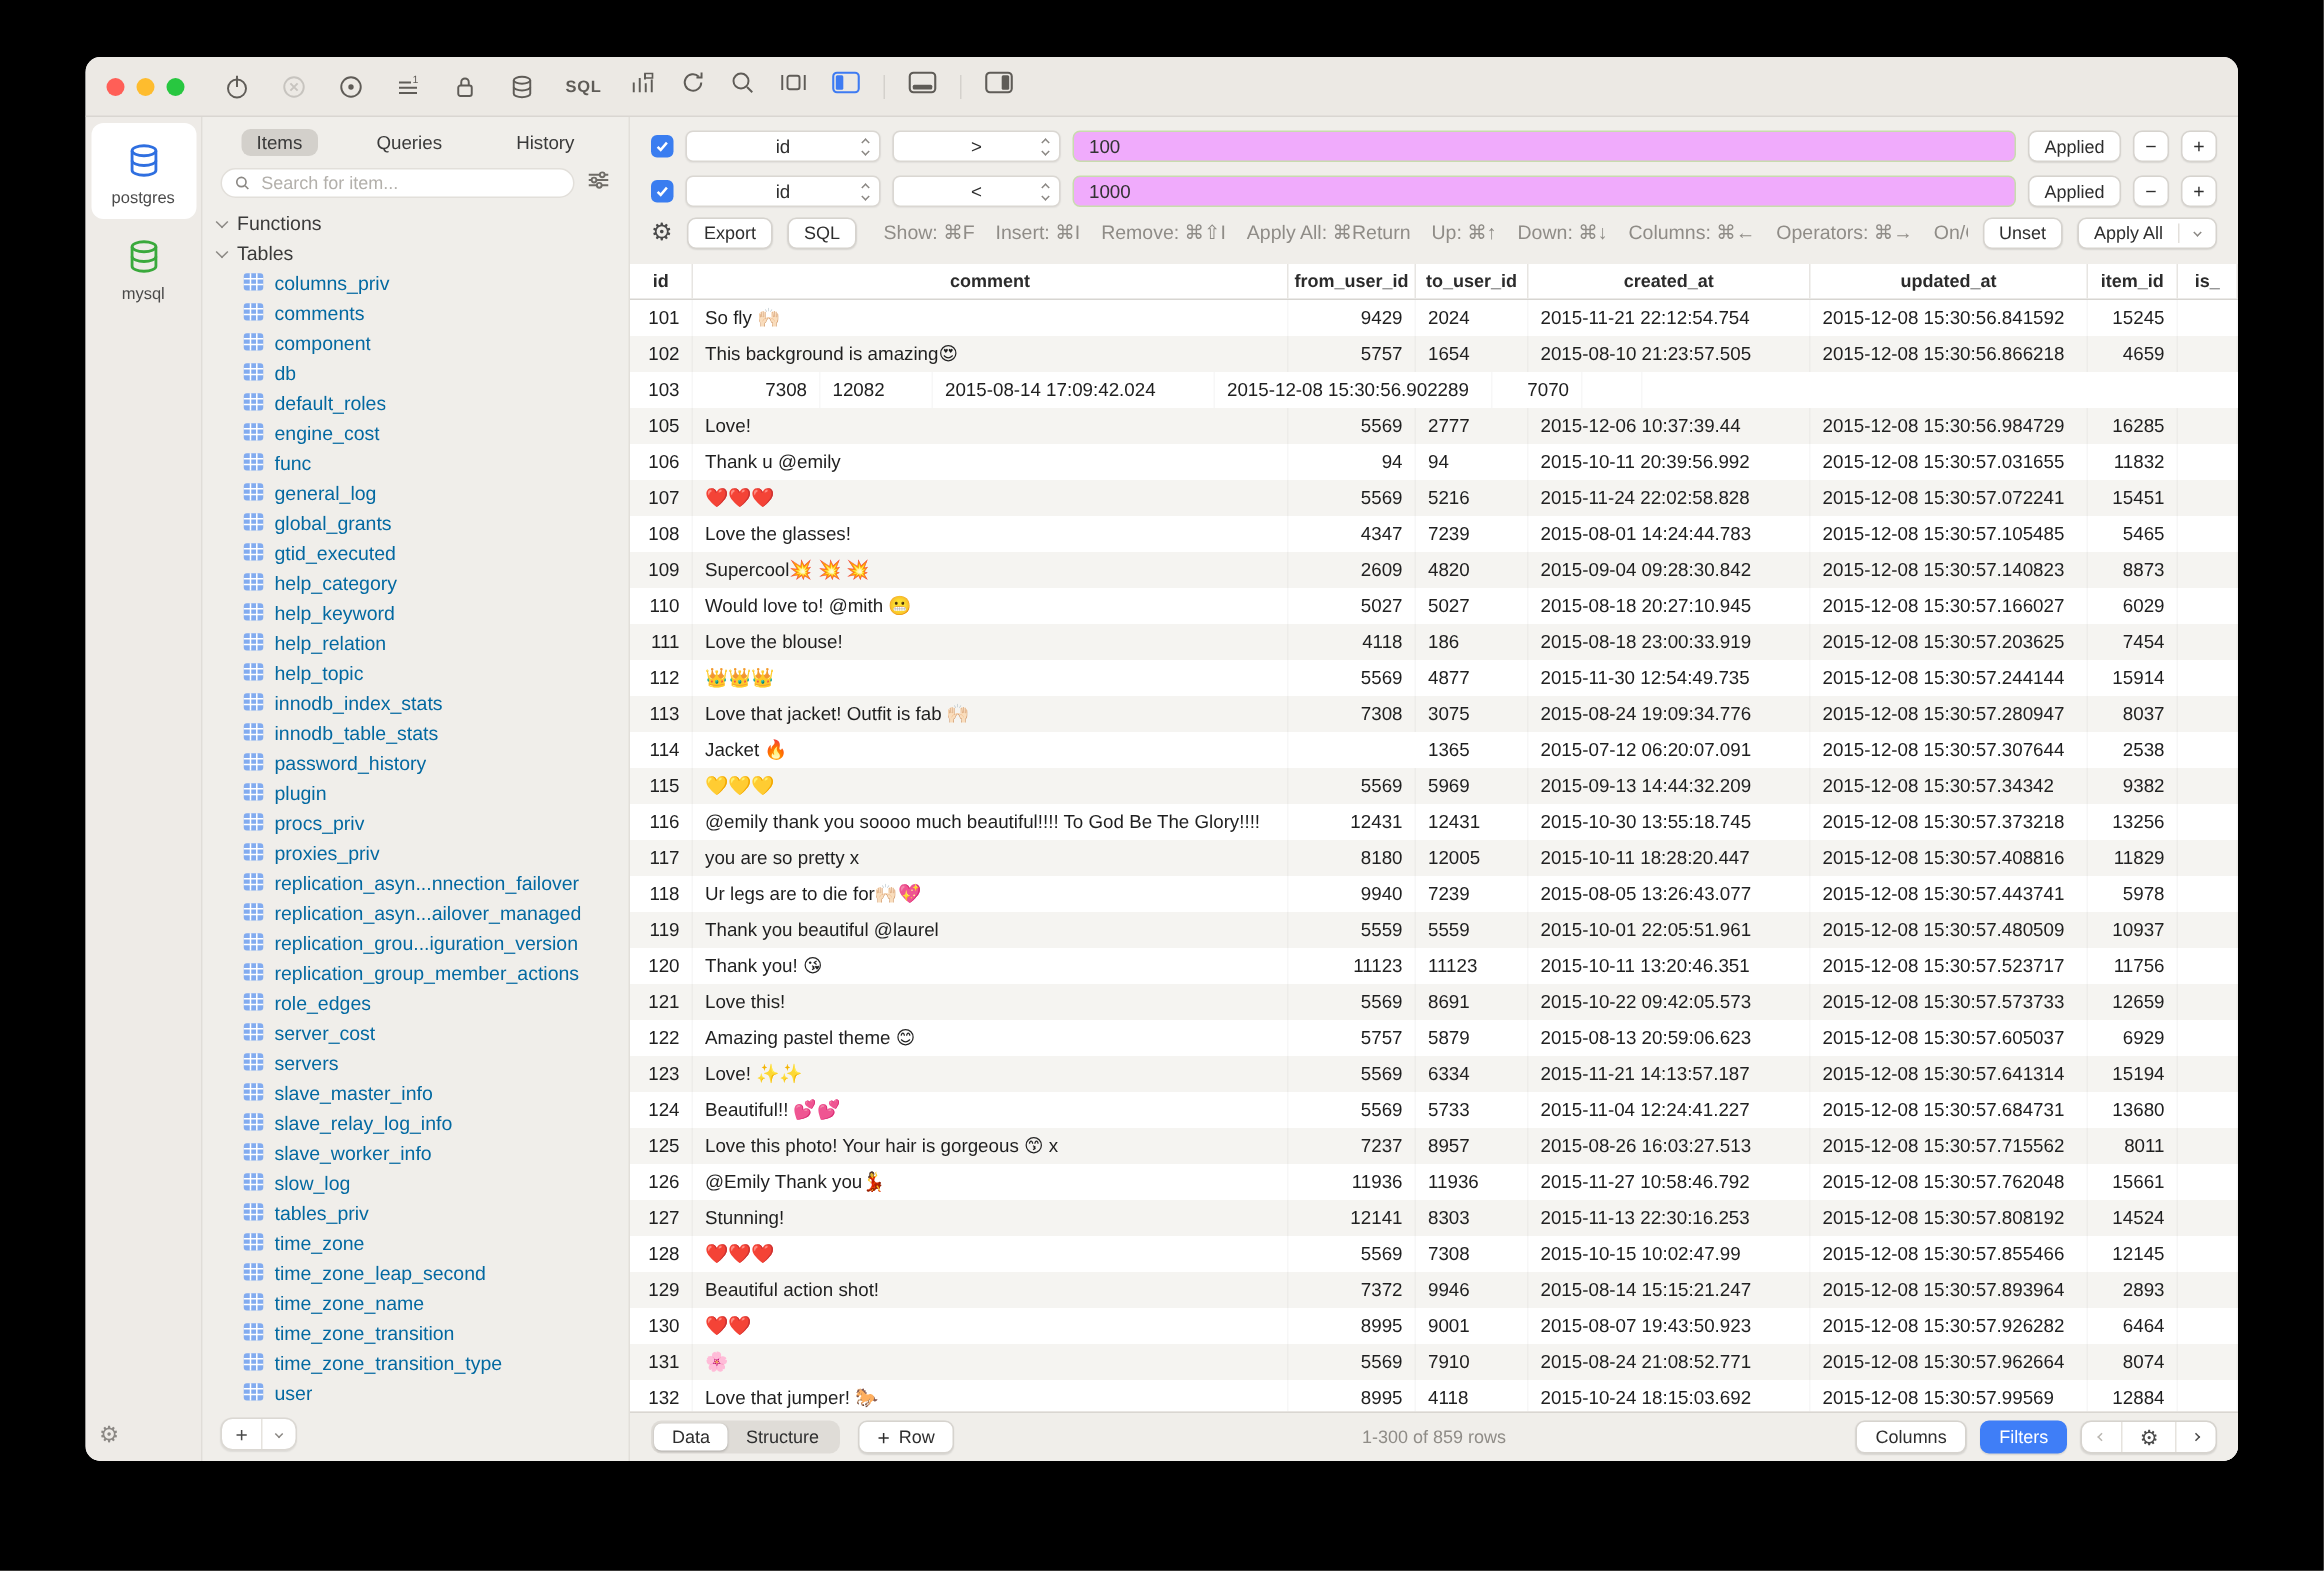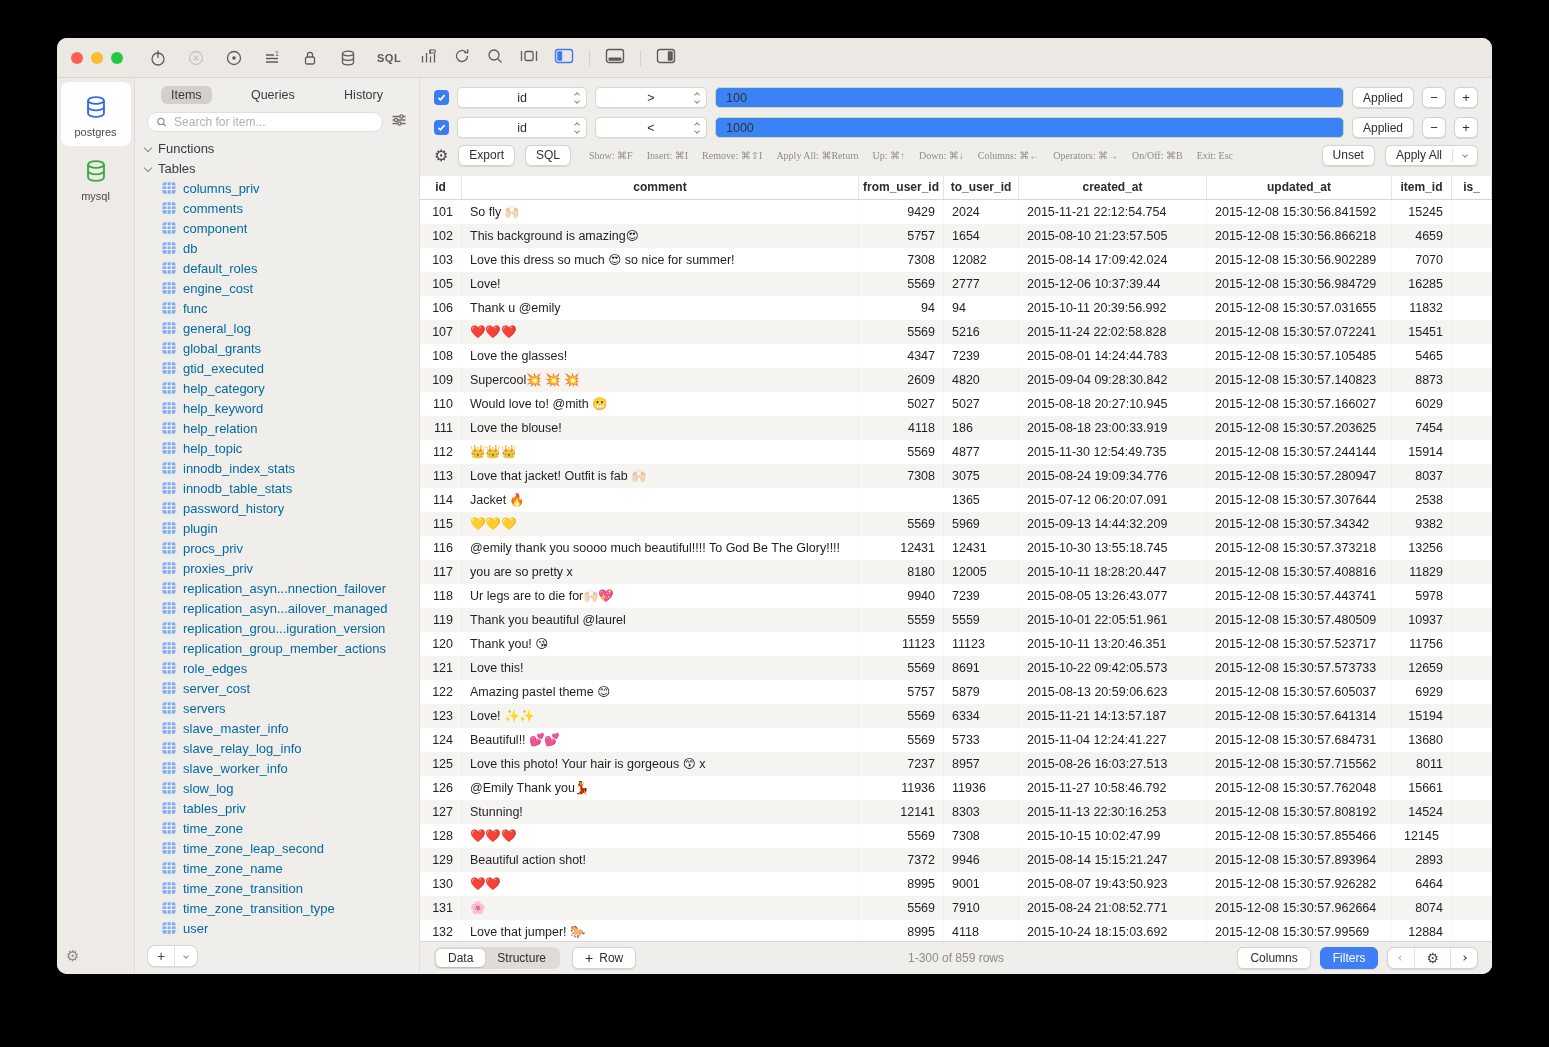--- a/index.html
+++ b/index.html
@@ -52,27 +52,27 @@
   .chev.right{transform:rotate(-45deg);}
   .chev.up{transform:rotate(-135deg);}
   
   .main{flex:1;min-width:0;display:flex;flex-direction:column;background:#f0eeea;}
   .filter-panel{flex:none;height:64px;padding:9px 14px 0;display:flex;flex-direction:column;gap:9px;}
   .frow{height:21px;display:flex;align-items:center;gap:8px;}
   .checkbox{width:15px;height:15px;border-radius:4px;background:#3a7df0;display:flex;align-items:center;justify-content:center;flex:none;}
   .fselect{width:130px;height:21px;background:#fff;border:1px solid #dad7d2;border-radius:5px;display:flex;align-items:center;justify-content:center;position:relative;font-size:12.5px;color:#2e2e2e;flex:none;box-shadow:0 .5px 1px rgba(0,0,0,.06);}
   .fselect.op{width:112px;}
   .ud{position:absolute;right:7px;display:flex;flex-direction:column;gap:2px;}
-  .fvalue{flex:1;height:21px;background:#3b82f6;border:1px solid #c8dbae;border-radius:5px;padding:0 10px;font-size:12.5px;color:#333;font-family:inherit;outline:none;min-width:0;}
+  .fvalue{flex:1;height:21px;background:#f0abfc;border:1px solid #c8dbae;border-radius:5px;padding:0 10px;font-size:12.5px;color:#333;font-family:inherit;outline:none;min-width:0;}
   .btn{height:21px;background:#fff;border:1px solid #d6d3ce;border-radius:6px;font-size:12px;color:#2e2e2e;padding:0 10px;display:flex;align-items:center;justify-content:center;box-shadow:0 .5px 1px rgba(0,0,0,.1);font-family:inherit;flex:none;cursor:default;}
   .btn.sq{width:24px;padding:0;font-size:13px;}
   .toolbar{flex:none;height:26px;margin-bottom:8px;display:flex;align-items:center;padding:0 14px;gap:10px;}
   .gear{font-size:16px;color:#4a4a4a;}
   .shortcuts{display:flex;gap:14px;overflow:hidden;flex:1;margin-left:8px;}
-  .shortcut{font-size:10px;color:#8f8c87;white-space:nowrap;font-family:Liberation Serif, serif;}
+  .shortcut{font-size:13px;color:#8f8c87;white-space:nowrap;}
   .applyall{gap:8px;}
   .applyall .divider{width:1px;height:13px;background:#e3e0db;margin:0 2px;}
   
   .grid-header{flex:none;height:24px;background:#fff;border-bottom:1px solid #d7d5d1;display:flex;}
   .hcell{flex:none;font-size:12px;font-weight:700;color:#2b2b2b;text-align:center;line-height:23px;border-right:1px solid #e7e5e2;overflow:hidden;white-space:nowrap;}
   .grid-body{flex:1;min-height:0;overflow:hidden;background:#fff;}
   .grow{display:flex;height:24px;background:#fff;}
   .grow.alt{background:#f5f4f1;}
   .cell{flex:none;font-size:12.5px;color:#1f1f1f;line-height:24px;padding:0 8px;border-right:1px solid rgba(0,0,0,.03);overflow:hidden;white-space:nowrap;}
   .a-r{text-align:right;}
@@ -651,21 +651,20 @@
             <div class="cell a-l" style="width: 397px;">This background is amazing😍</div>
             <div class="cell a-r" style="width: 85px;">5757</div>
             <div class="cell a-l" style="width: 75px;">1654</div>
             <div class="cell a-l" style="width: 188px;">2015-08-10 21:23:57.505</div>
             <div class="cell a-l" style="width: 185px;">2015-12-08 15:30:56.866218</div>
             <div class="cell a-r" style="width: 60px;">4659</div>
             <div class="cell a-l" style="width: 40px;"></div>
           </div>
           <div class="grow">
             <div class="cell a-r" style="width: 42px;">103</div>
-            <div class="cell a-l" style="width: 397px;">Love this dress so much 😍 so nice for summer!</div>
             <div class="cell a-r" style="width: 85px;">7308</div>
             <div class="cell a-l" style="width: 75px;">12082</div>
             <div class="cell a-l" style="width: 188px;">2015-08-14 17:09:42.024</div>
             <div class="cell a-l" style="width: 185px;">2015-12-08 15:30:56.902289</div>
             <div class="cell a-r" style="width: 60px;">7070</div>
             <div class="cell a-l" style="width: 40px;"></div>
           </div>
           <div class="grow alt">
             <div class="cell a-r" style="width: 42px;">105</div>
             <div class="cell a-l" style="width: 397px;">Love!</div>
@@ -896,21 +895,21 @@
             <div class="cell a-r" style="width: 60px;">14524</div>
             <div class="cell a-l" style="width: 40px;"></div>
           </div>
           <div class="grow">
             <div class="cell a-r" style="width: 42px;">128</div>
             <div class="cell a-l" style="width: 397px;">❤️❤️❤️</div>
             <div class="cell a-r" style="width: 85px;">5569</div>
             <div class="cell a-l" style="width: 75px;">7308</div>
             <div class="cell a-l" style="width: 188px;">2015-10-15 10:02:47.99</div>
             <div class="cell a-l" style="width: 185px;">2015-12-08 15:30:57.855466</div>
-            <div class="cell a-r" style="width: 60px; text-align: center;">12145</div>
+            <div class="cell a-r" style="width: 60px;">12145</div>
             <div class="cell a-l" style="width: 40px;"></div>
           </div>
           <div class="grow alt">
             <div class="cell a-r" style="width: 42px;">129</div>
             <div class="cell a-l" style="width: 397px;">Beautiful action shot!</div>
             <div class="cell a-r" style="width: 85px;">7372</div>
             <div class="cell a-l" style="width: 75px;">9946</div>
             <div class="cell a-l" style="width: 188px;">2015-08-14 15:15:21.247</div>
             <div class="cell a-l" style="width: 185px;">2015-12-08 15:30:57.893964</div>
             <div class="cell a-r" style="width: 60px;">2893</div>

